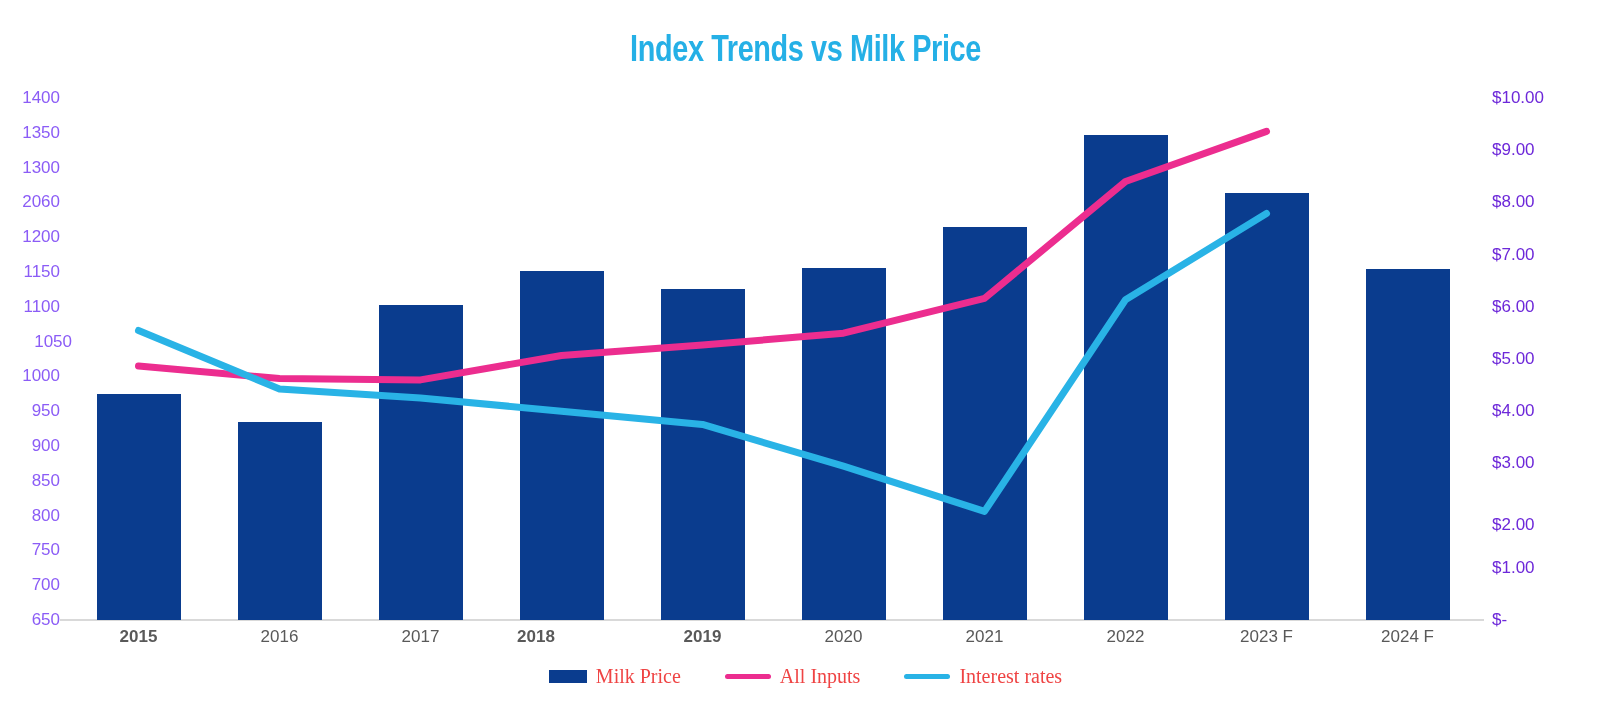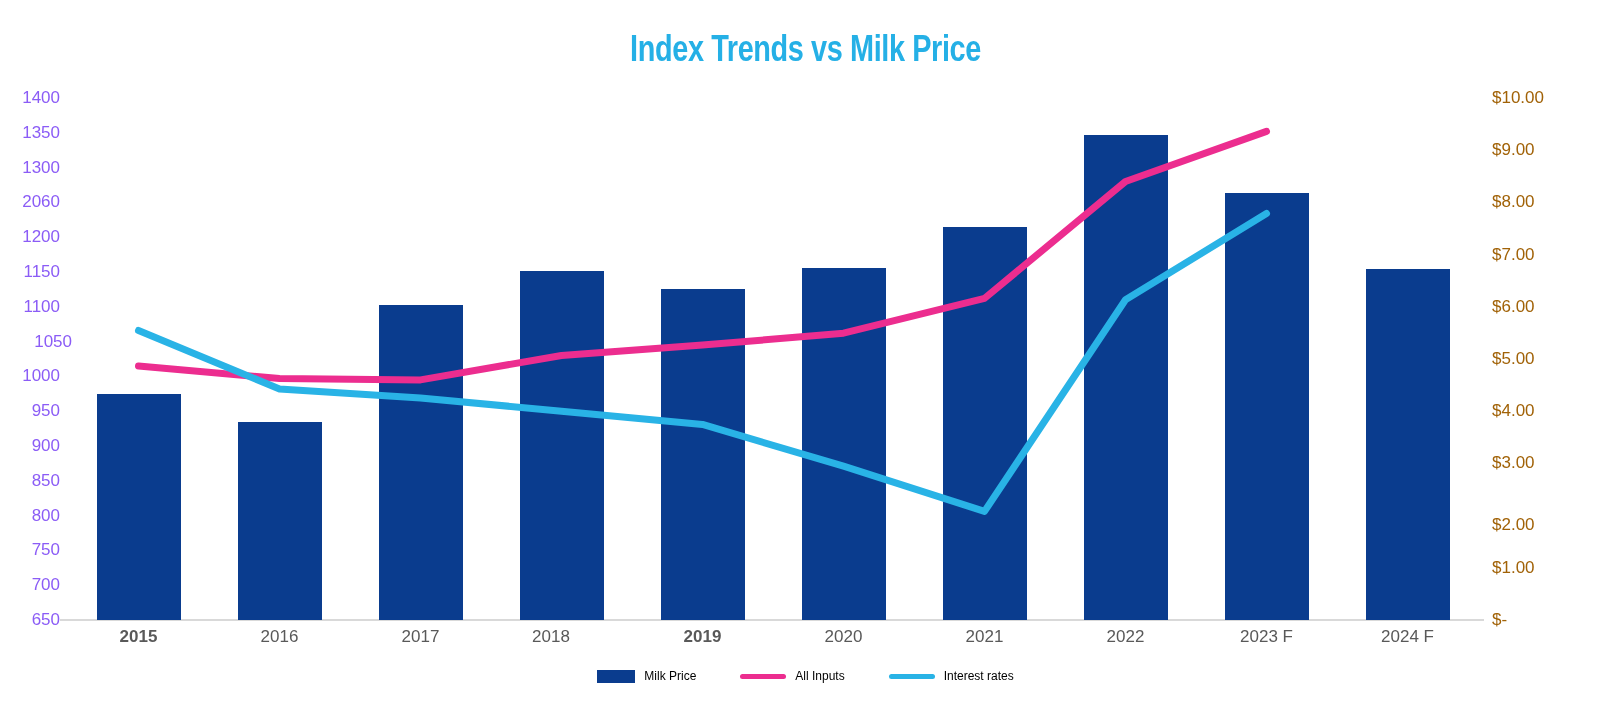--- a/index.html
+++ b/index.html
@@ -72,21 +72,21 @@
     font-size: 17px;
     color: #8b5cf6;
     line-height: 17px;
   }
   .ytick-r {
     position: absolute;
     left: 1492px;
     width: 110px;
     text-align: left;
     font-size: 17px;
-    color: #a16207;
+    color: #6d28d9;
     line-height: 17px;
   }
 
   .xtick {
     position: absolute;
     top: 628px;
     font-size: 17px;
     color: #595959;
     text-align: center;
     line-height: 18px;
@@ -131,24 +131,25 @@
     background: #0A3C8E;
     display: block;
   }
   .legend-swatch-line {
     width: 46px;
     height: 5px;
     border-radius: 3px;
     display: block;
   }
   .legend-label {
-    font-size: 12px;
-    color: #000000;
+    font-size: 20px;
+    color: #ef4444;
     line-height: 20px;
     white-space: nowrap;
+    font-family: Liberation Serif, serif;
   }
 </style>
 </head>
 <body>
 
 <div id="chart-root">
 
   <div id="chart-title">Index Trends vs Milk Price</div>
 
   <div id="y-left-axis">
@@ -201,21 +202,21 @@
     <svg id="line-layer" viewBox="0 0 1410 522" preserveAspectRatio="none">
         <polyline points="70.5,268.0 211.5,280.5 352.5,281.9 493.5,257.5 634.5,247.1 775.5,235.2 916.5,200.4 1057.5,83.5 1198.5,33.4" fill="none" stroke="#EC2D8F" stroke-width="7" stroke-linecap="round" stroke-linejoin="round"></polyline>
         <polyline points="70.5,232.5 211.5,290.9 352.5,300.0 493.5,313.2 634.5,326.4 775.5,368.2 916.5,413.4 1057.5,201.8 1198.5,115.5" fill="none" stroke="#29B3E6" stroke-width="7" stroke-linecap="round" stroke-linejoin="round"></polyline>
       </svg>
   </div>
 
   <div id="x-axis">
       <div class="xtick" style="left: 78.5px; width: 120px; font-weight: bold;">2015</div>
       <div class="xtick" style="left: 219.5px; width: 120px;">2016</div>
       <div class="xtick" style="left: 360.5px; width: 120px;">2017</div>
-      <div class="xtick" style="left: 491px; width: 120px;">2018</div>
+      <div class="xtick" style="left: 476px; width: 120px; font-weight: bold;">2018</div>
       <div class="xtick" style="left: 642.5px; width: 120px; font-weight: bold;">2019</div>
       <div class="xtick" style="left: 783.5px; width: 120px;">2020</div>
       <div class="xtick" style="left: 924.5px; width: 120px;">2021</div>
       <div class="xtick" style="left: 1065.5px; width: 120px;">2022</div>
       <div class="xtick" style="left: 1206.5px; width: 120px;">2023 F</div>
       <div class="xtick" style="left: 1347.5px; width: 120px;">2024 F</div>
     </div>
 
   <div id="legend">
       <div class="legend-item">

